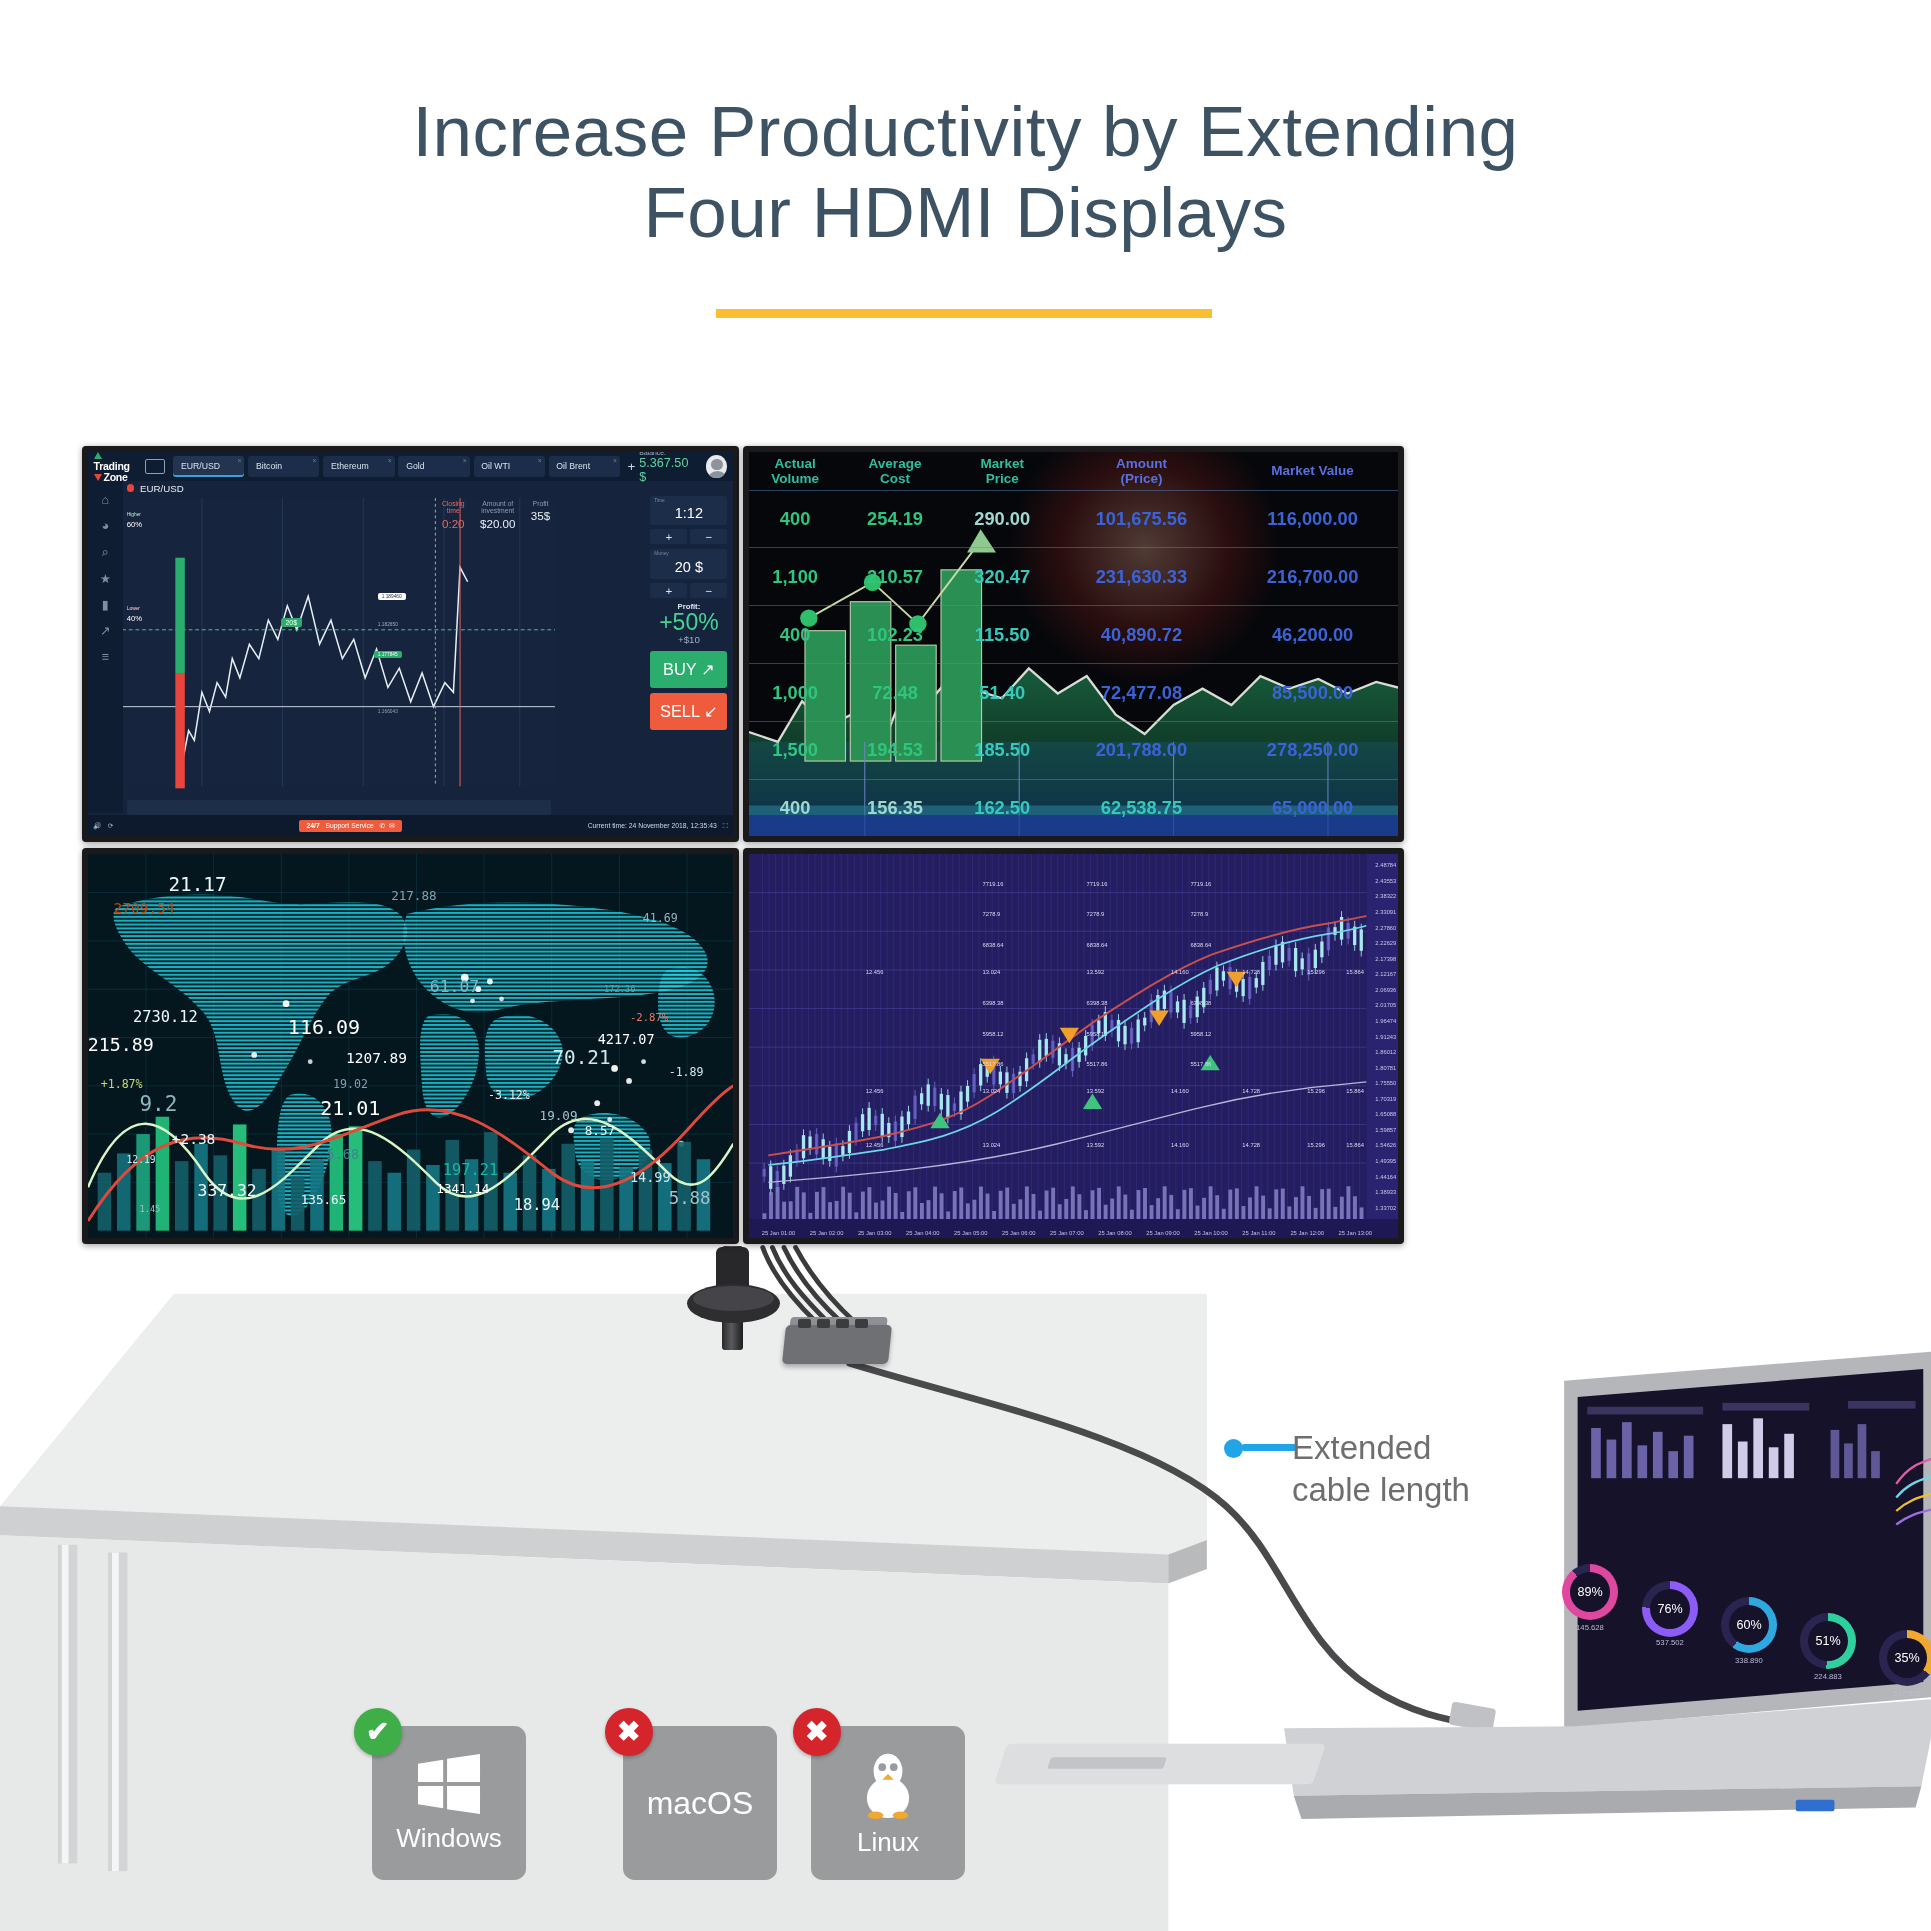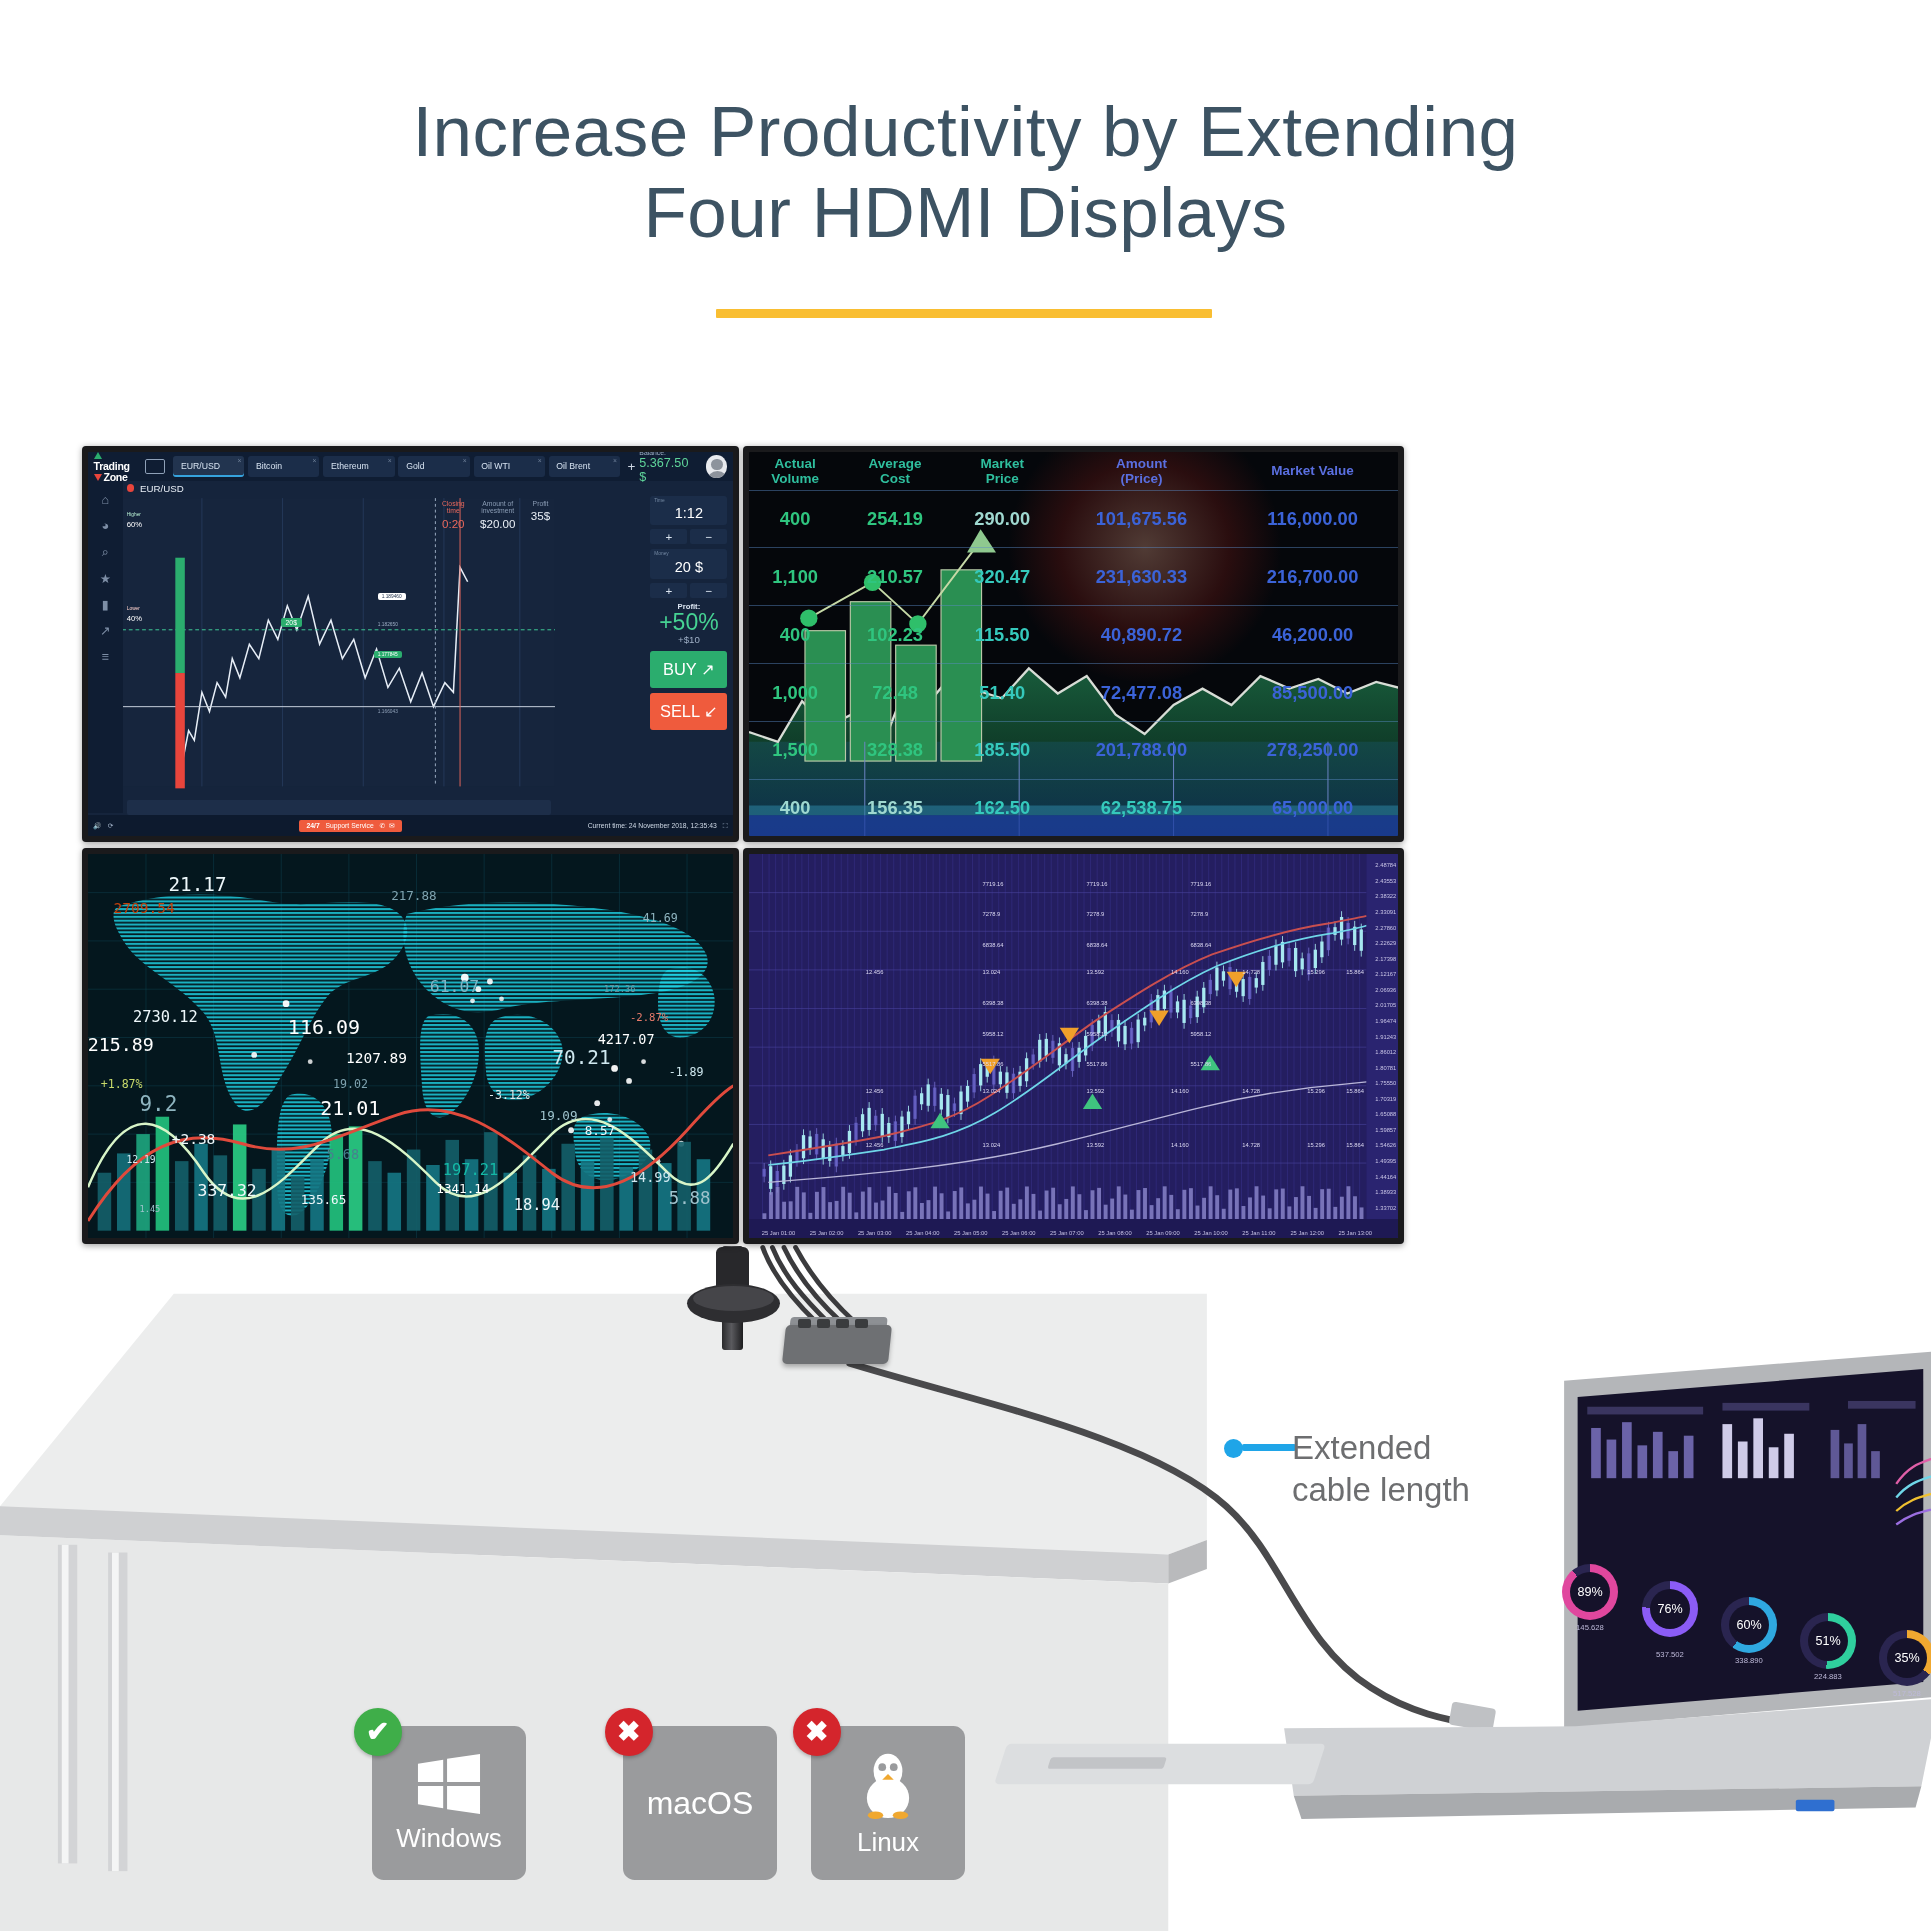--- a/index.html
+++ b/index.html
@@ -371,21 +371,21 @@
               </tr>
             <tr>
                 <td class="c-green">1,000</td>
                 <td class="c-green">72.48</td>
                 <td class="c-teal">51.40</td>
                 <td class="c-blue">72,477.08</td>
                 <td class="c-blue">85,500.00</td>
               </tr>
             <tr>
                 <td class="c-green">1,500</td>
-                <td class="c-green">328.38</td>
+                <td class="c-green">194.53</td>
                 <td class="c-teal">185.50</td>
                 <td class="c-blue">201,788.00</td>
                 <td class="c-blue">278,250.00</td>
               </tr>
             <tr>
                 <td class="c-pale">400</td>
                 <td class="c-pale">156.35</td>
                 <td class="c-teal">162.50</td>
                 <td class="c-teal">62,538.75</td>
                 <td class="c-blue">65,000.00</td>
@@ -1109,21 +1109,21 @@
         <div style="position: absolute; left: 1556px; top: 1564px; width: 68px; text-align: center;">
           <div style="position:relative;width:56px;height:56px;margin:0 auto;border-radius:50%;background:conic-gradient(#e0479e 0 89%, #2a2550 89% 100%);">
             <div style="position:absolute;inset:7.7px;border-radius:50%;background:#15122a;display:flex;align-items:center;justify-content:center;color:#fff;font-size:12.6px;">89%</div>
           </div>
           <div style="color:#bdb9d8;font-size:7.7px;margin-top:2.9px;">145.628</div>
         </div>
         <div style="position: absolute; left: 1636px; top: 1581px; width: 68px; text-align: center;">
           <div style="position:relative;width:56px;height:56px;margin:0 auto;border-radius:50%;background:conic-gradient(#8b5cf6 0 76%, #2a2550 76% 100%);">
             <div style="position:absolute;inset:7.7px;border-radius:50%;background:#15122a;display:flex;align-items:center;justify-content:center;color:#fff;font-size:12.6px;">76%</div>
           </div>
-          <div style="color:#bdb9d8;font-size:7.7px;margin-top:13px;">537.502</div>
+          <div style="color:#bdb9d8;font-size:7.7px;margin-top:1px;">537.502</div>
         </div>
         <div style="position: absolute; left: 1715px; top: 1597px; width: 68px; text-align: center;">
           <div style="position:relative;width:56px;height:56px;margin:0 auto;border-radius:50%;background:conic-gradient(#2fa8e0 0 60%, #2a2550 60% 100%);">
             <div style="position:absolute;inset:7.7px;border-radius:50%;background:#15122a;display:flex;align-items:center;justify-content:center;color:#fff;font-size:12.6px;">60%</div>
           </div>
           <div style="color:#bdb9d8;font-size:7.7px;margin-top:2.9px;">338.890</div>
         </div>
         <div style="position: absolute; left: 1794px; top: 1613px; width: 68px; text-align: center;">
           <div style="position:relative;width:56px;height:56px;margin:0 auto;border-radius:50%;background:conic-gradient(#2fcf9e 0 51%, #2a2550 51% 100%);">
             <div style="position:absolute;inset:7.7px;border-radius:50%;background:#15122a;display:flex;align-items:center;justify-content:center;color:#fff;font-size:12.6px;">51%</div>

